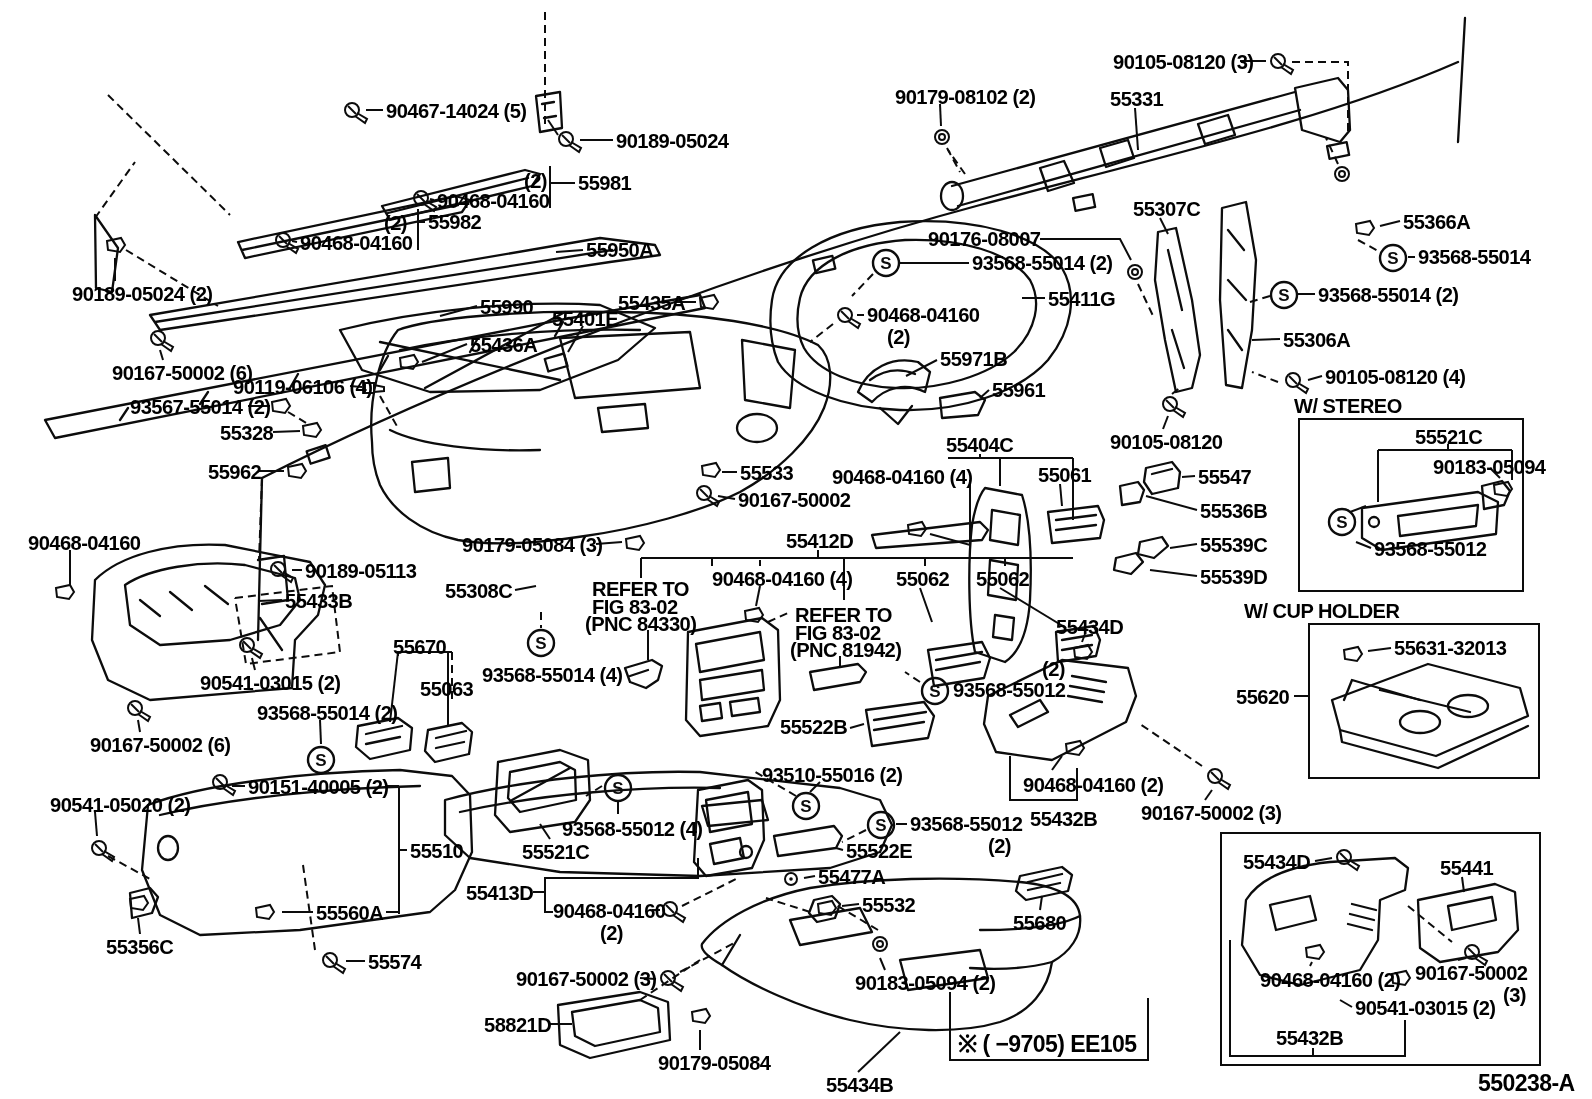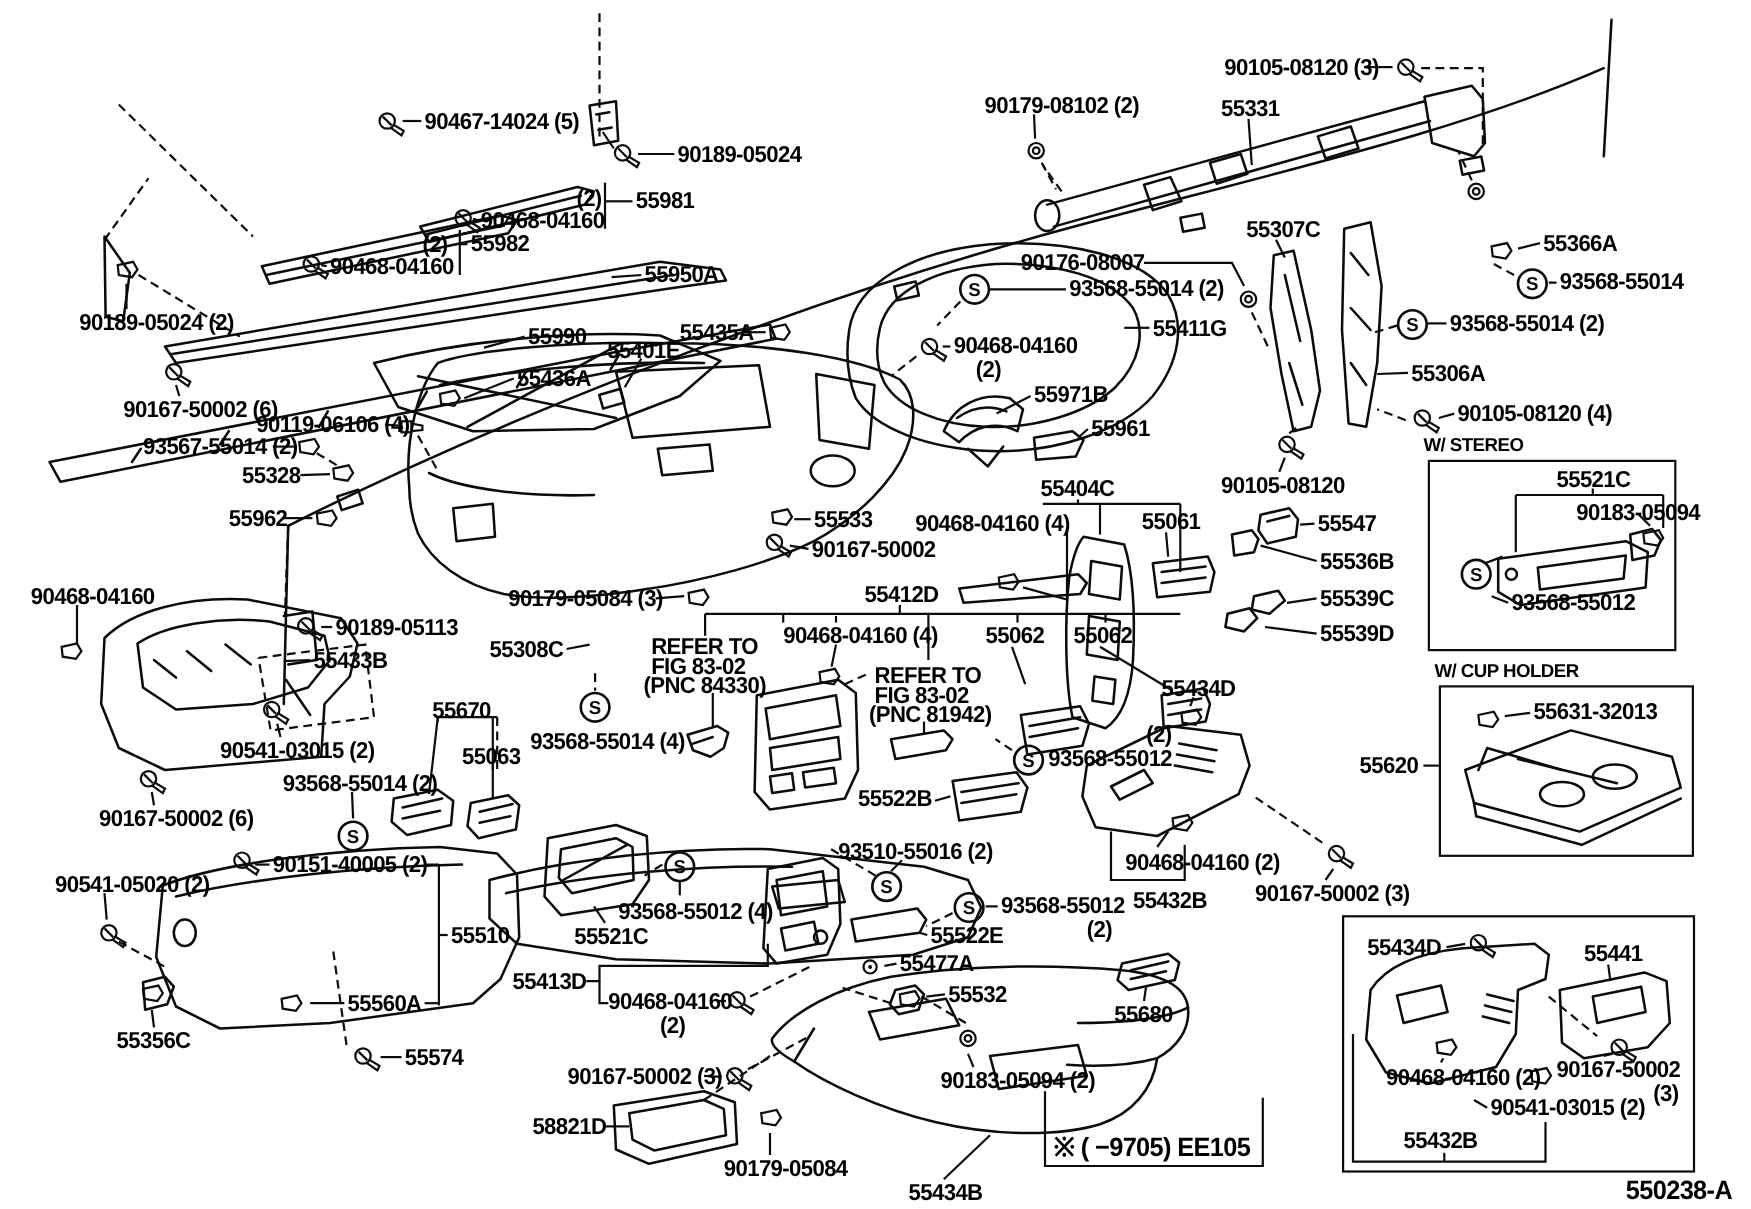--- a/index.html
+++ b/index.html
@@ -2,21 +2,21 @@
 <html><head>
 <meta charset="utf-8">
 <style>
   html,body{margin:0;padding:0;background:#fff;}
   #stage{position:relative;width:1592px;height:1099px;background:#ffffff;overflow:hidden;
          font-family:"Liberation Sans",sans-serif;}
   svg{position:absolute;left:0;top:0;}
   #art path,#art polyline,#art line,#art ellipse,#art circle,#art rect{fill:none;stroke:#0c0c0c;stroke-width:2.3;stroke-linejoin:round;stroke-linecap:round;}
   .lbl{position:absolute;color:#000;font-weight:bold;font-size:21px;letter-spacing:-0.6px;
        white-space:nowrap;transform-origin:0 0;transform:scaleX(0.96);line-height:1;}
-  .boxtitle{position:absolute;color:#000;font-weight:bold;font-size:17px;letter-spacing:-0.5px;white-space:nowrap;line-height:1;}
+  .boxtitle{position:absolute;color:#000;font-weight:bold;font-size:20px;letter-spacing:-0.5px;white-space:nowrap;line-height:1;}
   .refbox{position:absolute;border:2.6px solid #0c0c0c;background:transparent;}
 </style>
 </head>
 <body>
 <div id="stage">
 
 <svg id="art" width="1592" height="1099" viewBox="0 0 1592 1099">
   <g>
     <path d="M262,478 C420,398 700,280 980,205 C1180,152 1330,118 1458,62"></path>
     <path d="M1465,18 L1458,142"></path>
@@ -609,21 +609,21 @@
       <g transform="translate(1342,174)">
         <circle fill="none" stroke="#0c0c0c" stroke-width="2" r="7"></circle>
         <circle fill="none" stroke="#0c0c0c" stroke-width="2" r="3"></circle>
       </g>
     </svg>
 
 <div class="refbox" id="box0" style="left: 1298px; top: 418px; width: 222px; height: 170px;"></div>
 <div class="refbox" id="box1" style="left: 1308px; top: 623px; width: 228px; height: 152px;"></div>
 <div class="refbox" id="box2" style="left: 1220px; top: 832px; width: 317px; height: 230px;"></div>
 <div class="boxtitle" id="boxt0" style="left: 1294px; top: 396px;">W/ STEREO</div>
-<div class="boxtitle" id="boxt1" style="left: 1304px; top: 601px;">W/ CUP HOLDER</div>
+<div class="boxtitle" id="boxt1" style="left: 1244px; top: 601px;">W/ CUP HOLDER</div>
 
 <div id="labels">
       <div class="lbl" style="left: 386px; top: 100px;">90467-14024 (5)</div>
       <div class="lbl" style="left: 616px; top: 130px;">90189-05024</div>
       <div class="lbl" style="left: 524px; top: 170px;">(2)</div>
       <div class="lbl" style="left: 578px; top: 172px;">55981</div>
       <div class="lbl" style="left: 437px; top: 190px;">90468-04160</div>
       <div class="lbl" style="left: 384px; top: 212px;">(2)</div>
       <div class="lbl" style="left: 428px; top: 211px;">55982</div>
       <div class="lbl" style="left: 300px; top: 232px;">90468-04160</div>

